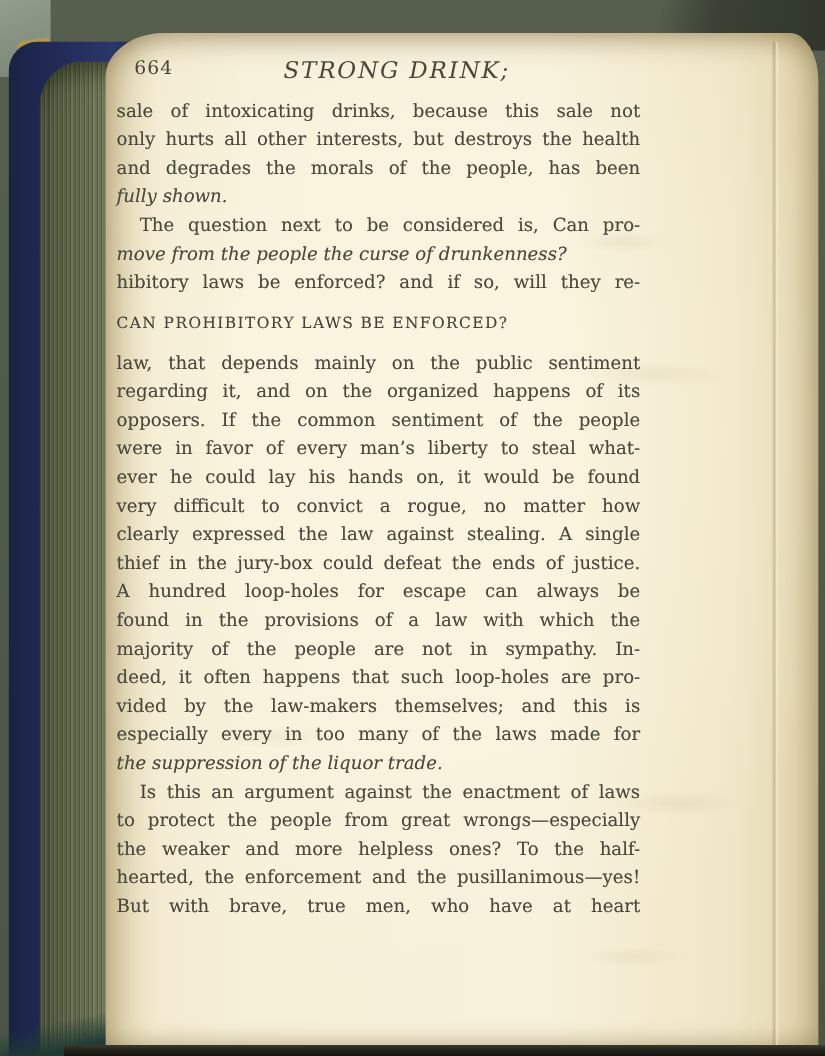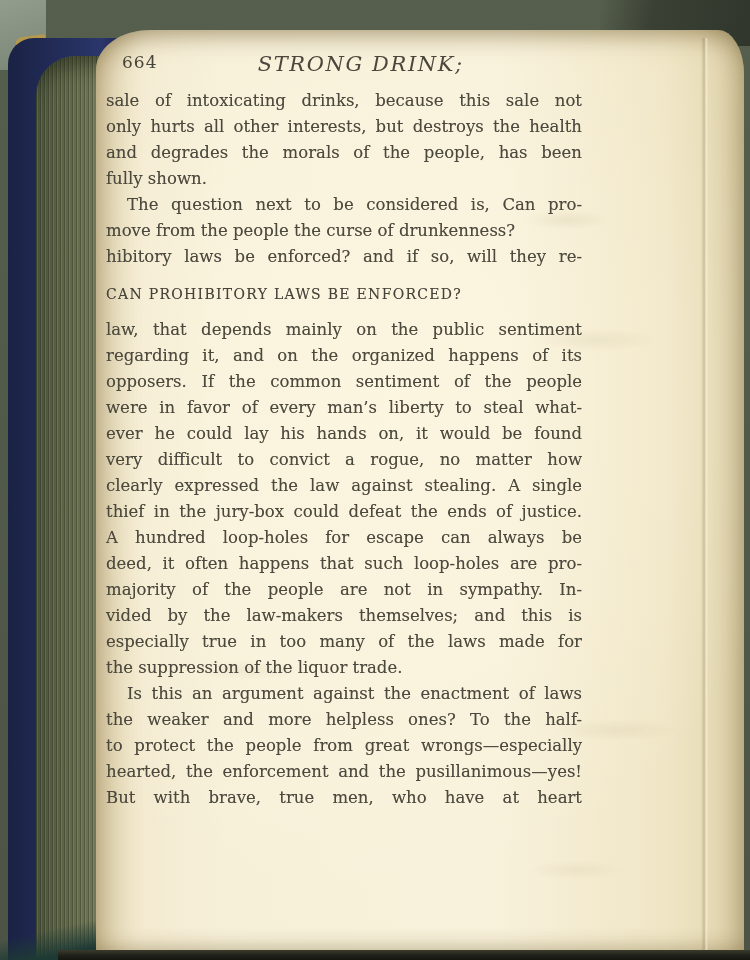--- a/index.html
+++ b/index.html
@@ -105,21 +105,21 @@
     font-size:16.5px;line-height:26px;color:#4b483d;
     text-shadow:0 0 .4px rgba(75,72,61,.4);
   }
   .paragraph{margin:0;}
   .text-line{
     text-align:justify;
     -moz-text-align-last:justify;text-align-last:justify;
     white-space:normal;
   }
   .text-line.para-end{
-    -moz-text-align-last:left;text-align-last:left;
+    -moz-text-align-last:left;text-align-last:left;font-style:italic;
   }
   .text-line.indent{text-indent:21px;}
   .section-heading{
     text-align:left;
     font-size:14px;letter-spacing:1.3px;
     color:#45423a;
     margin:13px 0 12px 0;
     line-height:22px;
   }
 </style>
@@ -160,29 +160,30 @@
       <div class="paragraph">
         <div class="text-line">law, that depends mainly on the public sentiment</div>
         <div class="text-line">regarding it, and on the organized happens of its</div>
         <div class="text-line">opposers.  If the common sentiment of the people</div>
         <div class="text-line">were in favor of every man’s liberty to steal what-</div>
         <div class="text-line">ever he could lay his hands on, it would be found</div>
         <div class="text-line">very difficult to convict a rogue, no matter how</div>
         <div class="text-line">clearly expressed the law against stealing.  A single</div>
         <div class="text-line">thief in the jury-box could defeat the ends of justice.</div>
         <div class="text-line">A hundred loop-holes for escape can always be</div>
+        <div class="text-line">found in the provisions of a law with which the</div>
+        <div class="text-line">majority of the people are not in sympathy.  In-</div>
         <div class="text-line">deed, it often happens that such loop-holes are pro-</div>
-        <div class="text-line">majority of the people are not in sympathy.  In-</div>
         <div class="text-line">vided by the law-makers themselves; and this is</div>
-        <div class="text-line">especially true in too many of the laws made for</div>
+        <div class="text-line">especially every in too many of the laws made for</div>
         <div class="text-line para-end">the suppression of the liquor trade.</div>
       </div>
       <div class="paragraph">
         <div class="text-line indent">Is this an argument against the enactment of laws</div>
+        <div class="text-line">to protect the people from great wrongs—especially</div>
         <div class="text-line">the weaker and more helpless ones?  To the half-</div>
-        <div class="text-line">to protect the people from great wrongs—especially</div>
         <div class="text-line">hearted, the enforcement and the pusillanimous—yes!</div>
         <div class="text-line">But with brave, true men, who have at heart</div>
       </div>
     </div>
 
   <div class="shadow-bottom"></div>
 </div>
 
 </body></html>

